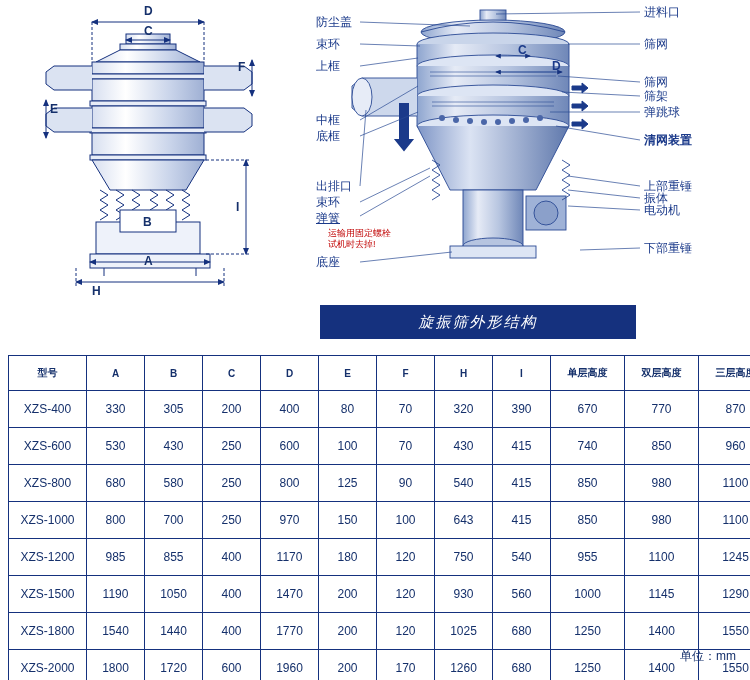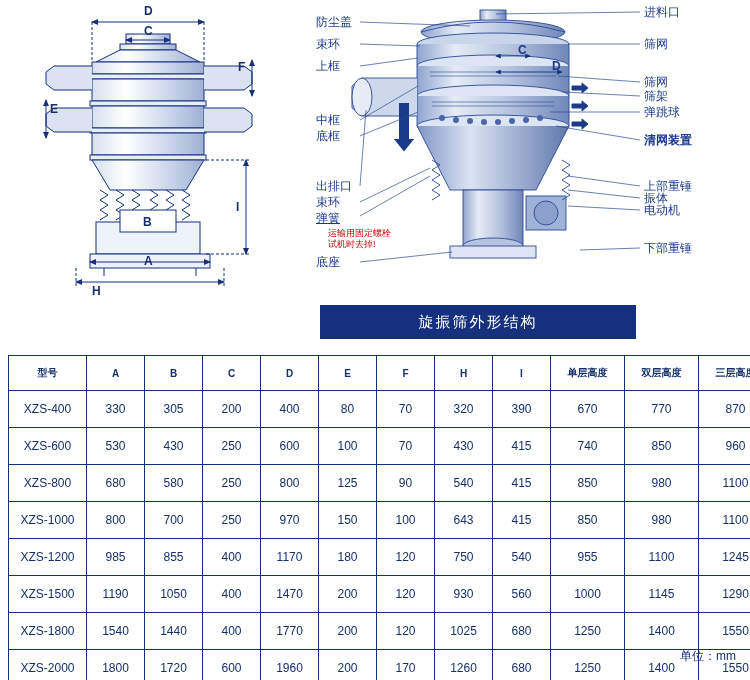--- a/index.html
+++ b/index.html
@@ -23,21 +23,21 @@
   .lbl.red{color:#c00000;font-size:9px;line-height:11px;}
   .dimtxt{position:absolute;font-size:12px;font-weight:bold;color:#15306b;}
 
   
   .caption{
     position:absolute;height:34px;background:#15317e;color:#ffffff;
     display:flex;align-items:center;justify-content:center;
     font-size:15px;letter-spacing:2px;
   }
   .cap-left{left:22px;top:305px;width:250px;}
-  .cap-right{left:320px;top:305px;width:316px;}
+  .cap-right{left:320px;top:305px;width:316px;font-style:italic;}
 
   
   .tablewrap{position:absolute;left:8px;top:355px;width:734px;}
   table{border-collapse:collapse;width:734px;table-layout:fixed;}
   th,td{
     border:1px solid #15317e;text-align:center;
     font-size:12px;color:#15306b;height:36px;padding:0;
   }
   thead th{font-weight:bold;font-size:10px;height:34px;}
   tbody td{font-weight:normal;}

